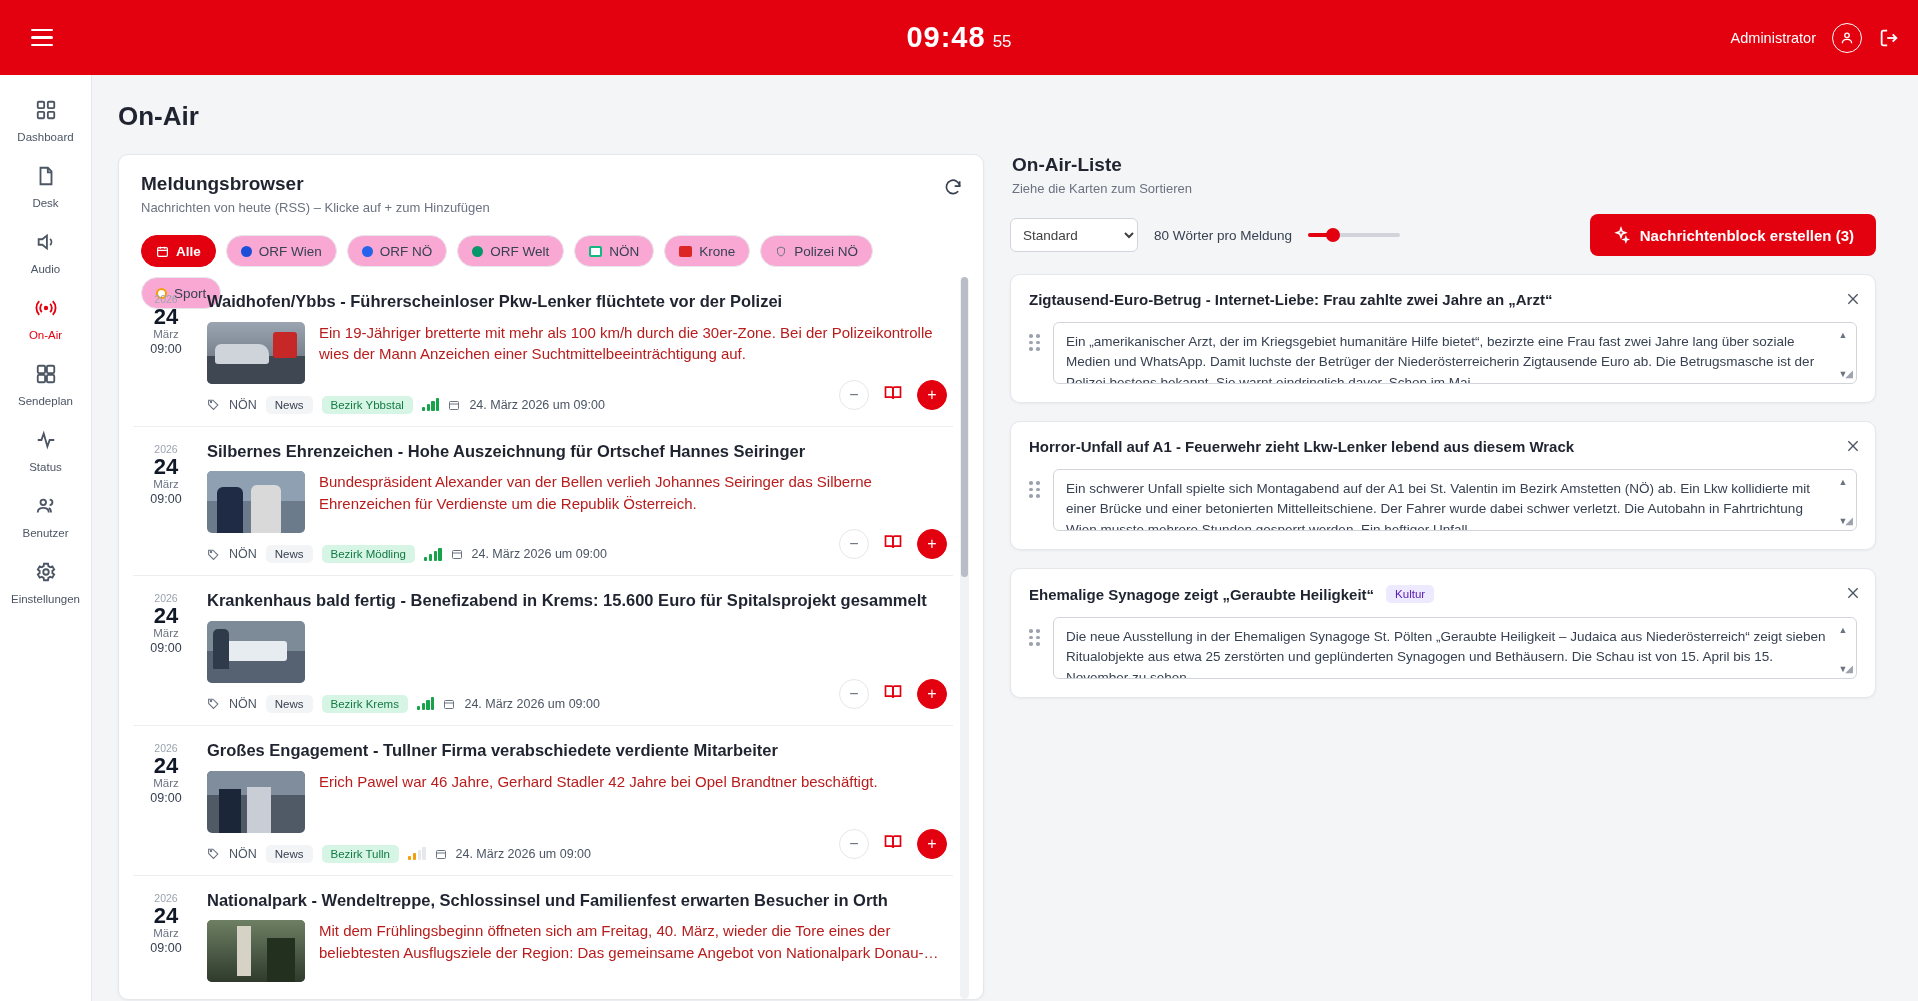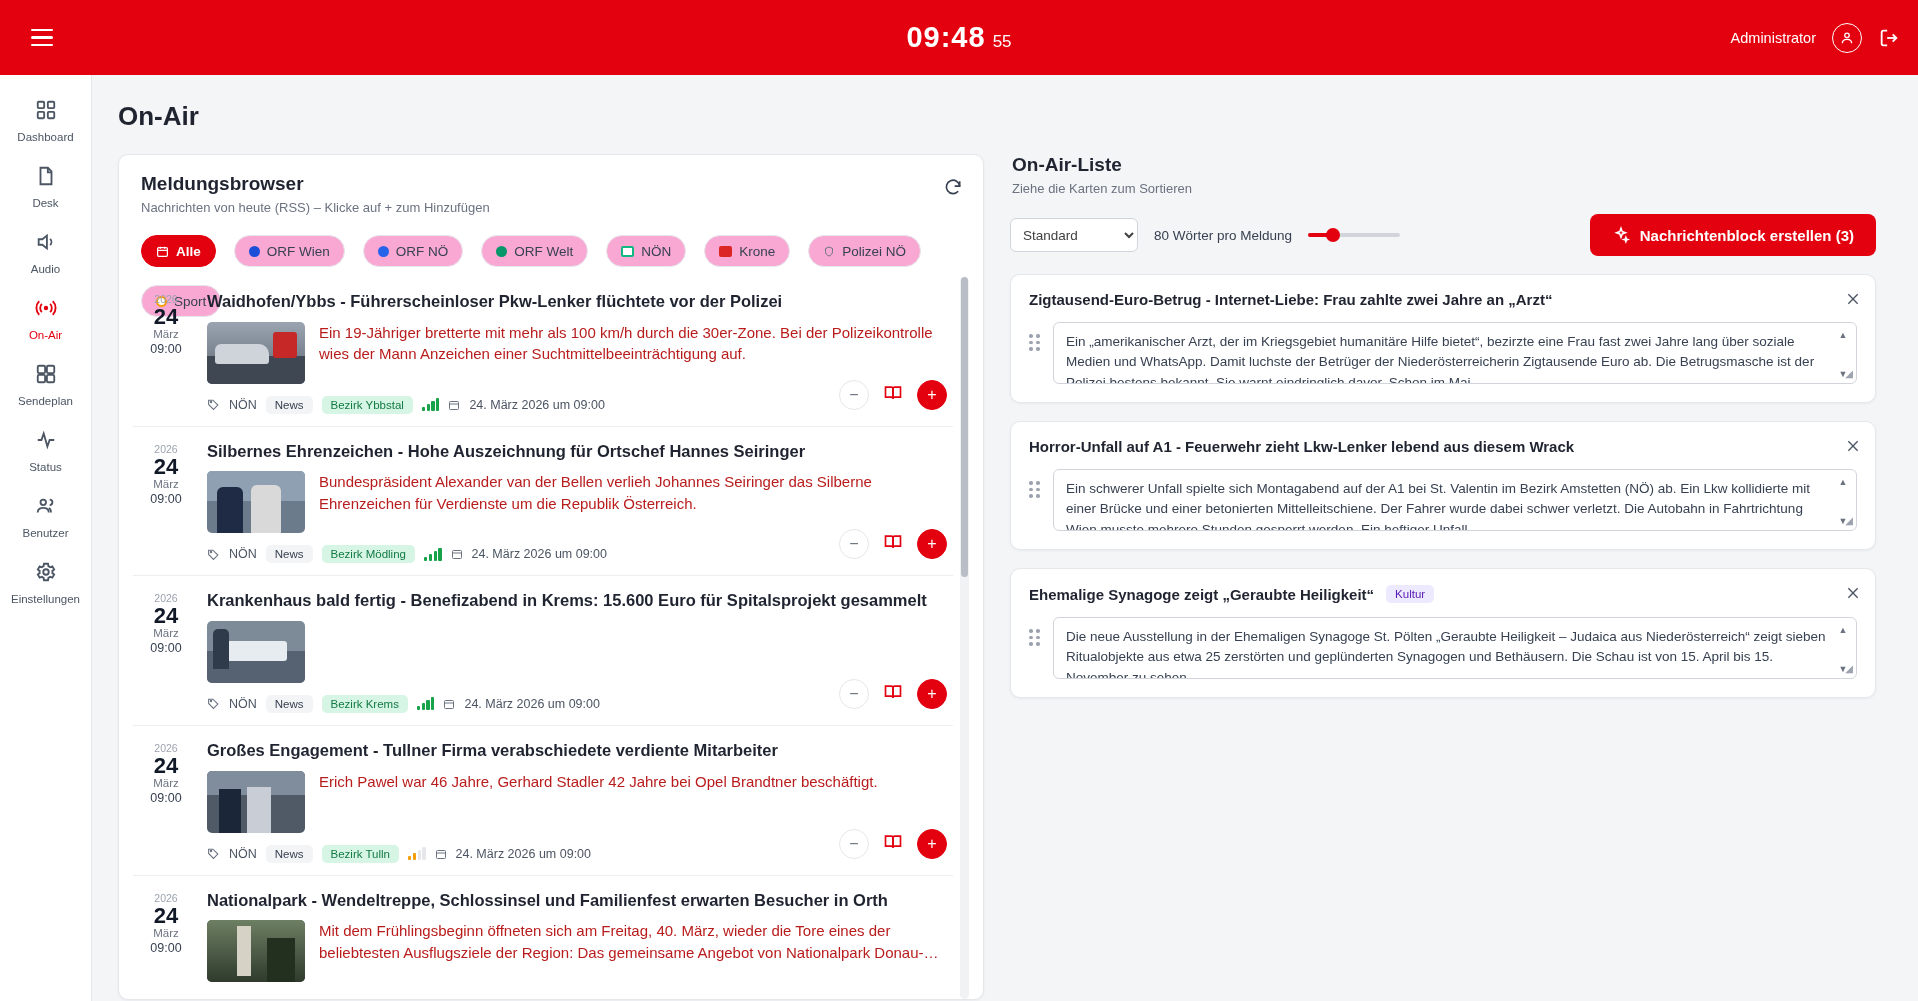--- a/index.html
+++ b/index.html
@@ -68,21 +68,21 @@
   }
   .col-left { width: 866px; height: 846px; position: relative; overflow: hidden; }
   .col-right { width: 866px; height: 550px; background: transparent; border: none; box-shadow: none; }
   .card-head { padding: 18px 22px 6px 22px; position: relative; }
   .card-title { font-size: 19px; font-weight: bold; }
   .card-sub { font-size: 13px; color: #6b7280; margin-top: 5px; }
   .refresh-btn {
     position: absolute; right: 20px; top: 22px; cursor: pointer; color: #374151;
   }
   
-  .chips { display: flex; gap: 18px; padding: 14px 22px 12px 22px; flex-wrap: wrap; }
+  .chips { display: flex; gap: 10px; padding: 14px 22px 12px 22px; flex-wrap: wrap; }
   .chip {
     display: flex; align-items: center; gap: 7px;
     height: 32px; padding: 0 14px; border-radius: 16px;
     border: 1px solid #e5e7eb; background: #f9a8d4;
     font-size: 13.5px; color: #374151; cursor: pointer; white-space: nowrap;
   }
   .chip.sel { background: #e3000f; border-color: #e3000f; color: #fff; font-weight: bold; }
   .dot { width: 11px; height: 11px; border-radius: 50%; display: inline-block; }
   .sq { width: 13px; height: 11px; border-radius: 2px; display: inline-block; }
   

